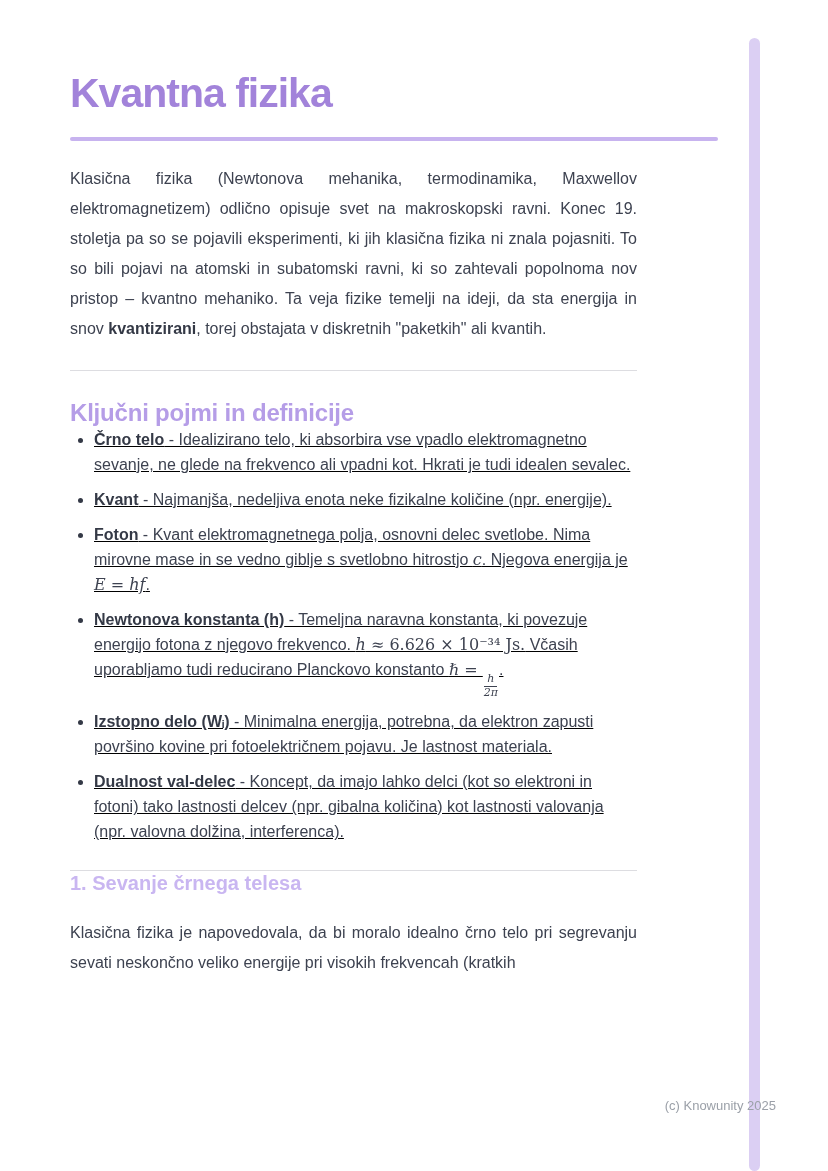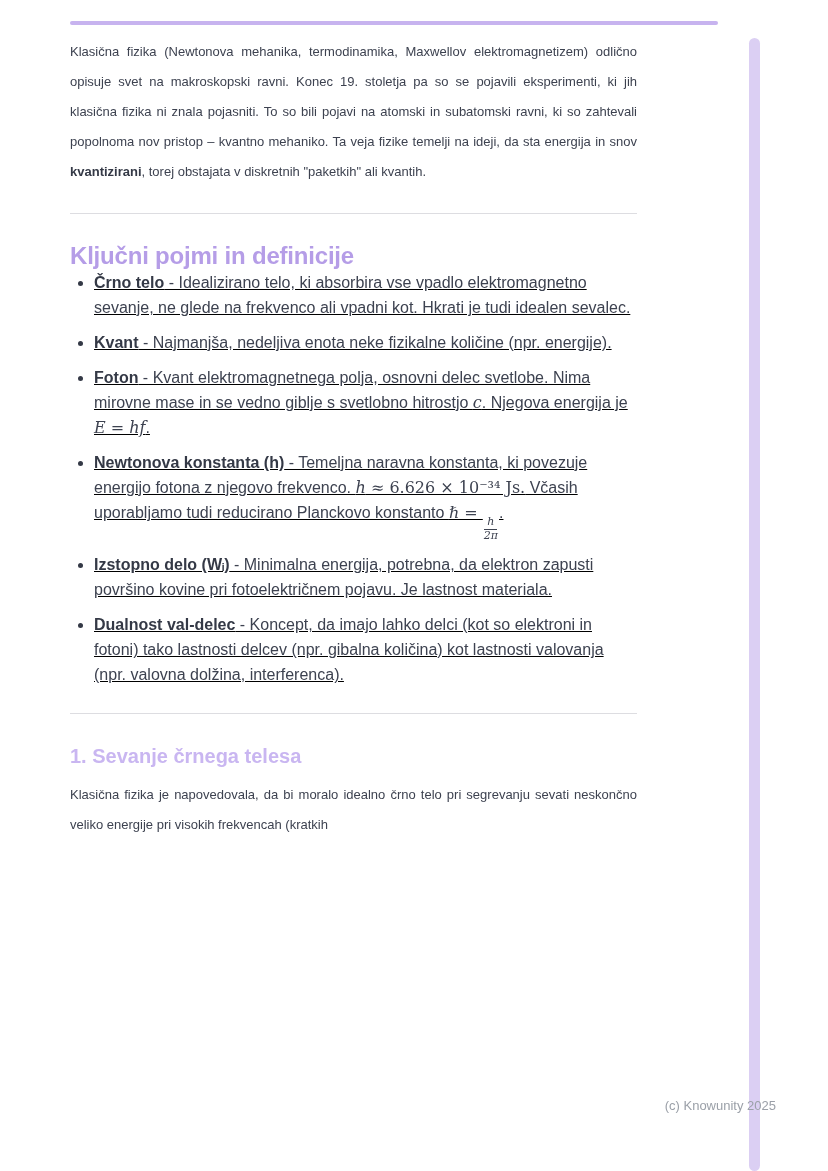--- a/index.html
+++ b/index.html
@@ -52,30 +52,29 @@
   h2.section-heading {
     margin-top:27px;
     font-size:24px;
     line-height:29px;
     font-weight:700;
     color:#b59de7;
     letter-spacing:-0.2px;
   }
 
   h3.subsection-heading {
-    margin-top:30px;
     font-size:20px;
     line-height:24px;
     font-weight:700;
     color:#c9b6f1;
   }
 
   p.para {
-    margin-top:12px;
-    font-size:13px;
+    margin-top:23px;
+    font-size:16px;
     line-height:30px;
     color:#3d4250;
     text-align:justify;
   }
 
   hr.divider {
     border:none;
     border-top:1px solid #dddde1;
     width:567px;
     margin:26px 0 0 0;
@@ -128,20 +127,21 @@
 </style>
 </head>
 <body>
 
 <div class="page">
 
   <div class="accent-bar"></div>
 
   <main class="content">
 
+    <h1 class="doc-title">Kvantna fizika</h1>
     <div class="title-rule"></div>
 
     <section>
       <p class="para"><span>Klasična fizika (Newtonova mehanika, termodinamika, Maxwellov elektromagnetizem) odlično opisuje svet na makroskopski ravni. Konec 19. stoletja pa so se pojavili eksperimenti, ki jih klasična fizika ni znala pojasniti. To so bili pojavi na atomski in subatomski ravni, ki so zahtevali popolnoma nov pristop – kvantno mehaniko. Ta veja fizike temelji na ideji, da sta energija in snov </span><strong class="term">kvantizirani</strong><span>, torej obstajata v diskretnih "paketkih" ali kvantih.</span></p>
     </section>
 
     <hr class="divider">
 
     <section>
       <h2 class="section-heading">Ključni pojmi in definicije</h2>

